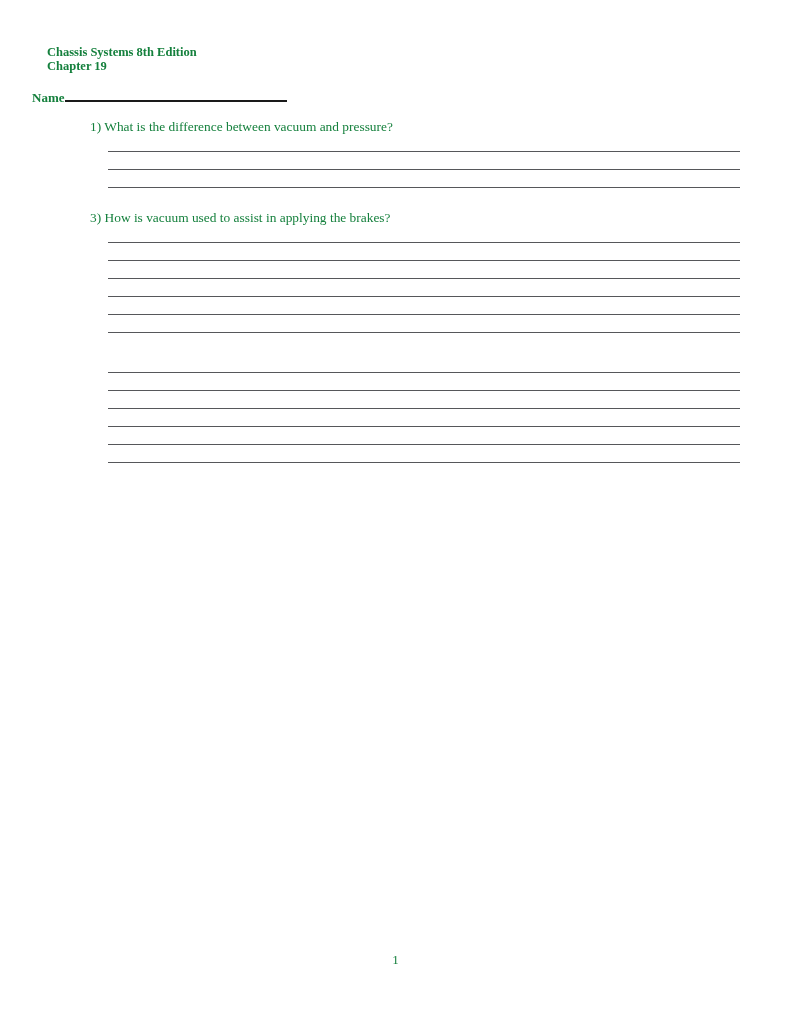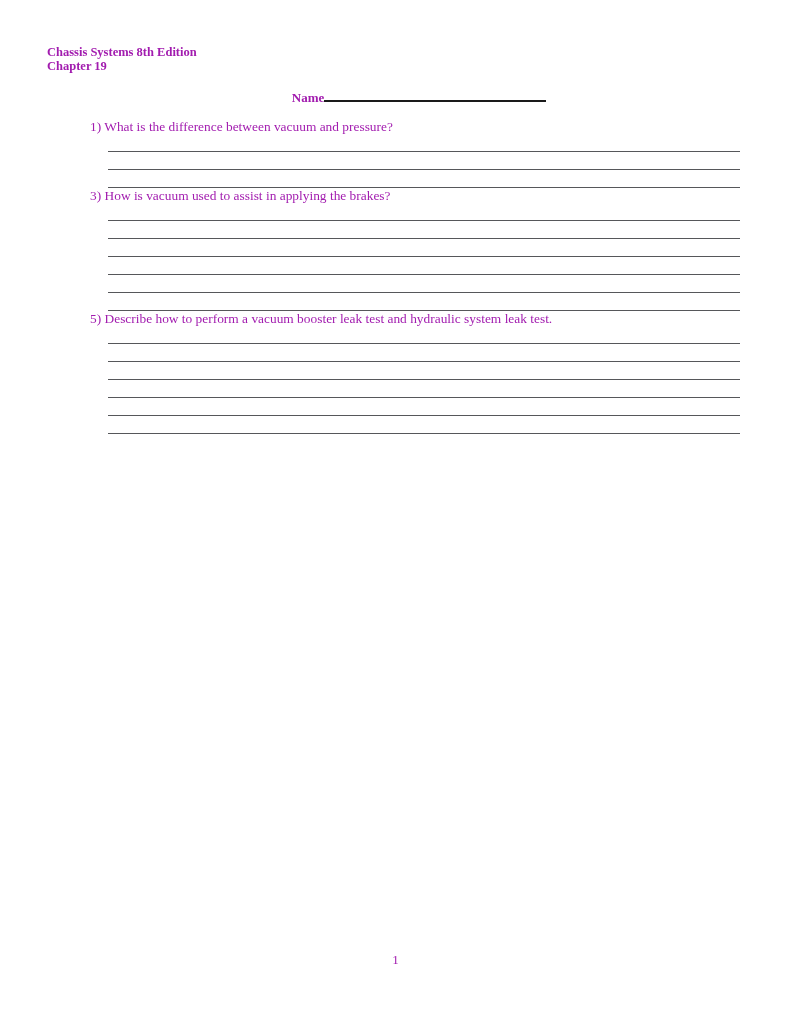--- a/index.html
+++ b/index.html
@@ -6,38 +6,37 @@
     margin: 0;
     padding: 0;
     background: #ffffff;
   }
   .page {
     position: relative;
     width: 791px;
     height: 1024px;
     background: #ffffff;
     font-family: "Liberation Serif", "DejaVu Serif", serif;
-    color: #a21caf;
+    color: #15803d;
     overflow: hidden;
   }
   .header {
     padding-top: 45px;
     margin-left: 47px;
     font-weight: bold;
     font-size: 12.5px;
     line-height: 14px;
   }
   .name-row {
-    margin-left: 47px;
+    margin-left: 32px;
     margin-top: 16px;
     font-weight: bold;
     font-size: 13px;
     line-height: 14px;
     height: 14px;
-    text-align: center;
   }
   .name-line {
     display: inline-block;
     width: 222px;
     height: 11px;
     border-bottom: 2px solid #1a1a1a;
     vertical-align: baseline;
   }
   .instructions {
     margin-left: 47px;
@@ -46,20 +45,21 @@
     font-weight: bold;
     font-size: 13.2px;
     line-height: 14px;
     white-space: pre-wrap;
   }
   #questions {
     margin-top: 16px;
   }
   .question {
     margin-left: 90px;
+    margin-bottom: 22px;
     width: 655px;
   }
   .question-text {
     font-size: 13.4px;
     line-height: 15px;
   }
   .answer-lines {
     margin-left: 18px;
     width: 632px;
   }
@@ -113,23 +113,20 @@
           <div class="answer-line"></div>
           <div class="answer-line"></div>
           <div class="answer-line"></div>
           <div class="answer-line"></div>
           <div class="answer-line"></div>
         </div>
   </div>
 
 
   <div class="question">
-    <div class="question-text">
-      <span class="q-num">5)</span> <span class="q-text">Describe how to perform a vacuum booster leak test and hydraulic system leak test.</span>
-    </div>
     <div class="answer-lines">
           <div class="answer-line"></div>
           <div class="answer-line"></div>
           <div class="answer-line"></div>
           <div class="answer-line"></div>
           <div class="answer-line"></div>
           <div class="answer-line"></div>
         </div>
   </div>
 </div>

